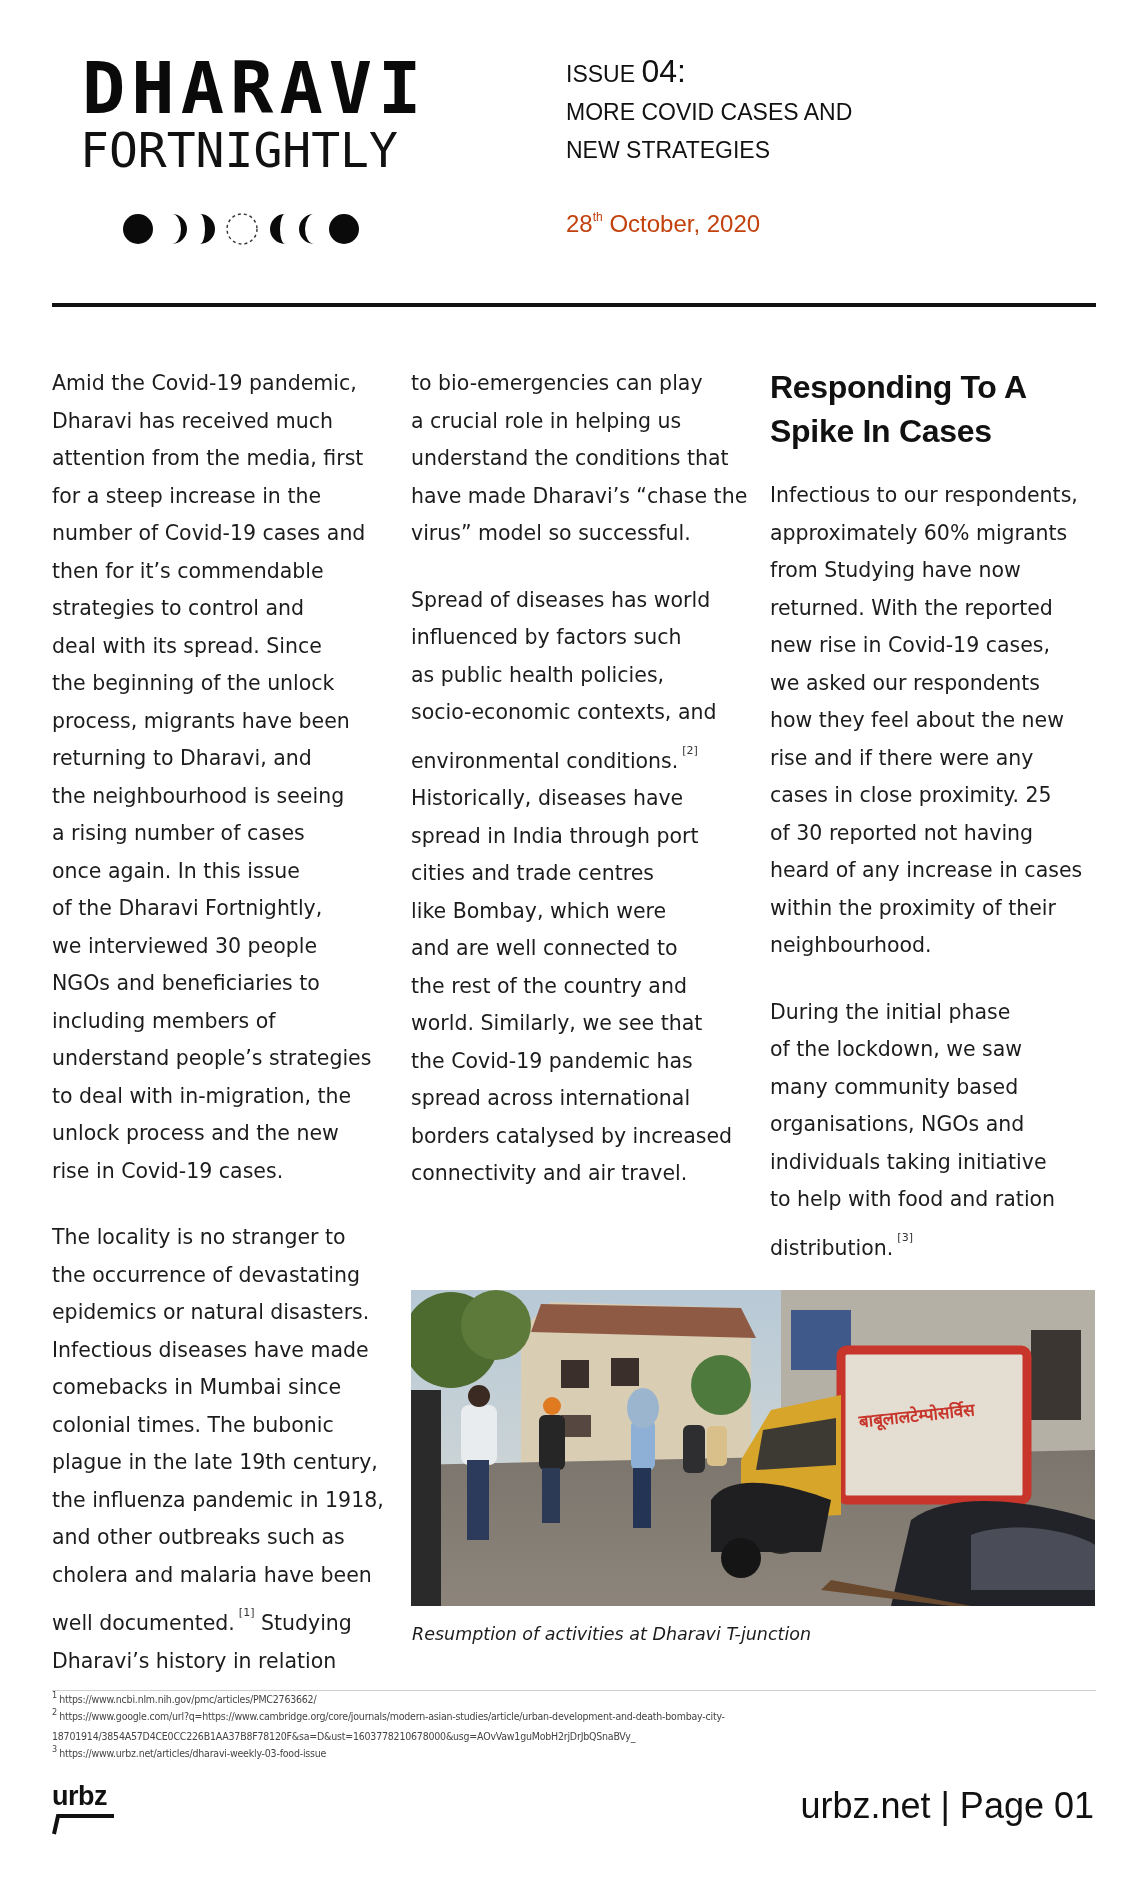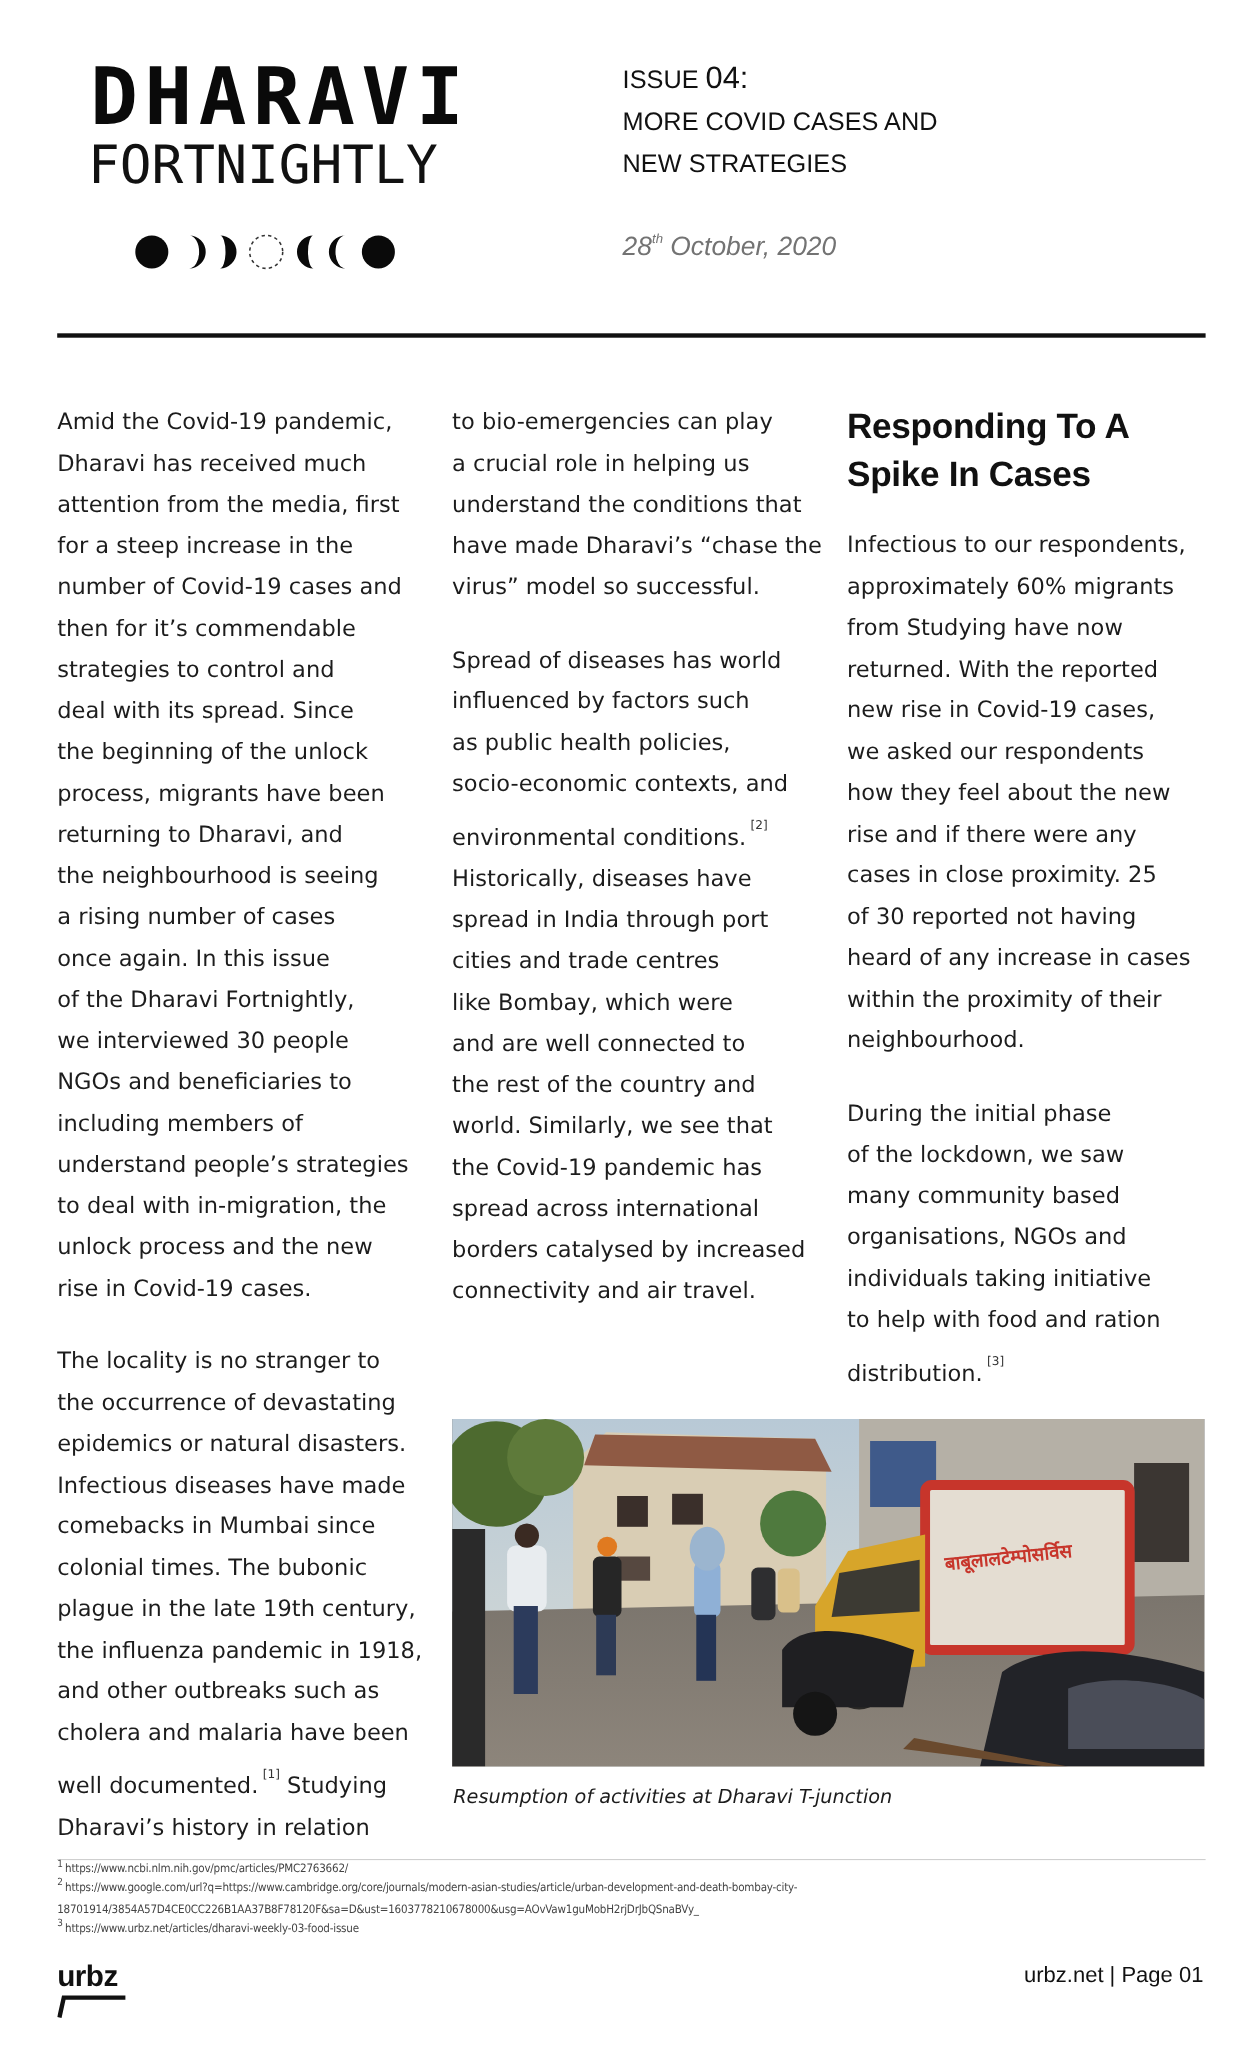--- a/index.html
+++ b/index.html
@@ -3,23 +3,23 @@
 <meta charset="utf-8">
 <style>
   html, body { margin: 0; padding: 0; background: #ffffff; }
   body { width: 1140px; height: 1878px; position: relative; overflow: hidden; color: #1a1a1a; font-family: "DejaVu Sans", sans-serif; }
 
   .masthead-title { position: absolute; left: 82px; top: 52px; font-family: "DejaVu Sans Mono", monospace; font-weight: bold; font-size: 72px; letter-spacing: 6px; line-height: 72px; color: #0a0a0a; margin: 0; }
   .masthead-sub { position: absolute; left: 80px; top: 122px; font-family: "DejaVu Sans Mono", monospace; font-size: 48px; letter-spacing: 0px; line-height: 56px; color: #111; font-weight: normal; }
   .moon-row { position: absolute; left: 122px; top: 212px; width: 240px; height: 34px; }
 
   .issue { position: absolute; left: 566px; top: 52px; font-family: "Liberation Sans", sans-serif; font-size: 23px; line-height: 38px; color: #111; }
-  .issue .num { font-size: 28px; }
+  .issue .num { font-size: 32px; }
   .issue .title-line { display: block; }
-  .issue-date { position: absolute; left: 566px; top: 210px; font-family: "Liberation Sans", sans-serif; font-size: 24px; color: #737373; font-style: italic; }
+  .issue-date { position: absolute; left: 566px; top: 210px; font-family: "Liberation Sans", sans-serif; font-size: 24px; color: #c2410c; }
   .issue-date sup { font-size: 12px; vertical-align: 11px; }
 
   .rule { position: absolute; left: 52px; top: 303px; width: 1044px; height: 4px; background: #111; }
 
   .col { position: absolute; font-family: "DejaVu Sans", sans-serif; font-size: 20.5px; line-height: 37.5px; color: #1c1c1c; }
   .col p { margin: 0; white-space: nowrap; }
   .col .line { display: block; }
   .col sup, .fn-ref { font-size: 11px; vertical-align: 14px; margin-left: 4px; color: #333; }
   .col1 { left: 52px; top: 365px; width: 330px; }
   .col2 { left: 411px; top: 365px; width: 340px; }
@@ -37,21 +37,21 @@
   .fn { position: relative; margin: 0; white-space: nowrap; }
   .fn .n { font-size: 9px; position: relative; top: -5px; margin-right: 2px; }
   .fn .u { letter-spacing: -0.2px; }
   .fn-1 { margin-top: 0px; }
   .fn-2 { margin-top: 2px; }
   .fn-2b { margin-top: 5px; }
   .fn-3 { margin-top: 3px; }
 
   .brand { position: absolute; left: 52px; top: 1782px; width: 70px; height: 56px; }
   .brand-word { font-family: "Liberation Sans", sans-serif; font-weight: bold; font-size: 27px; line-height: 28px; color: #111; letter-spacing: -0.5px; }
-  .page-label { position: absolute; right: 46px; top: 1785px; font-family: "Liberation Sans", sans-serif; font-size: 20px; color: #111; white-space: nowrap; }
+  .page-label { position: absolute; right: 46px; top: 1785px; font-family: "Liberation Sans", sans-serif; font-size: 36px; color: #111; white-space: nowrap; }
 </style>
 </head>
 <body>
 
 <h1 class="masthead-title">DHARAVI</h1>
 <div class="masthead-sub">FORTNIGHTLY</div>
 
 <svg class="moon-row" viewBox="0 0 240 34" width="240" height="34">
   <g>
       <circle cx="16" cy="17" r="15" fill="#0a0a0a"></circle>

